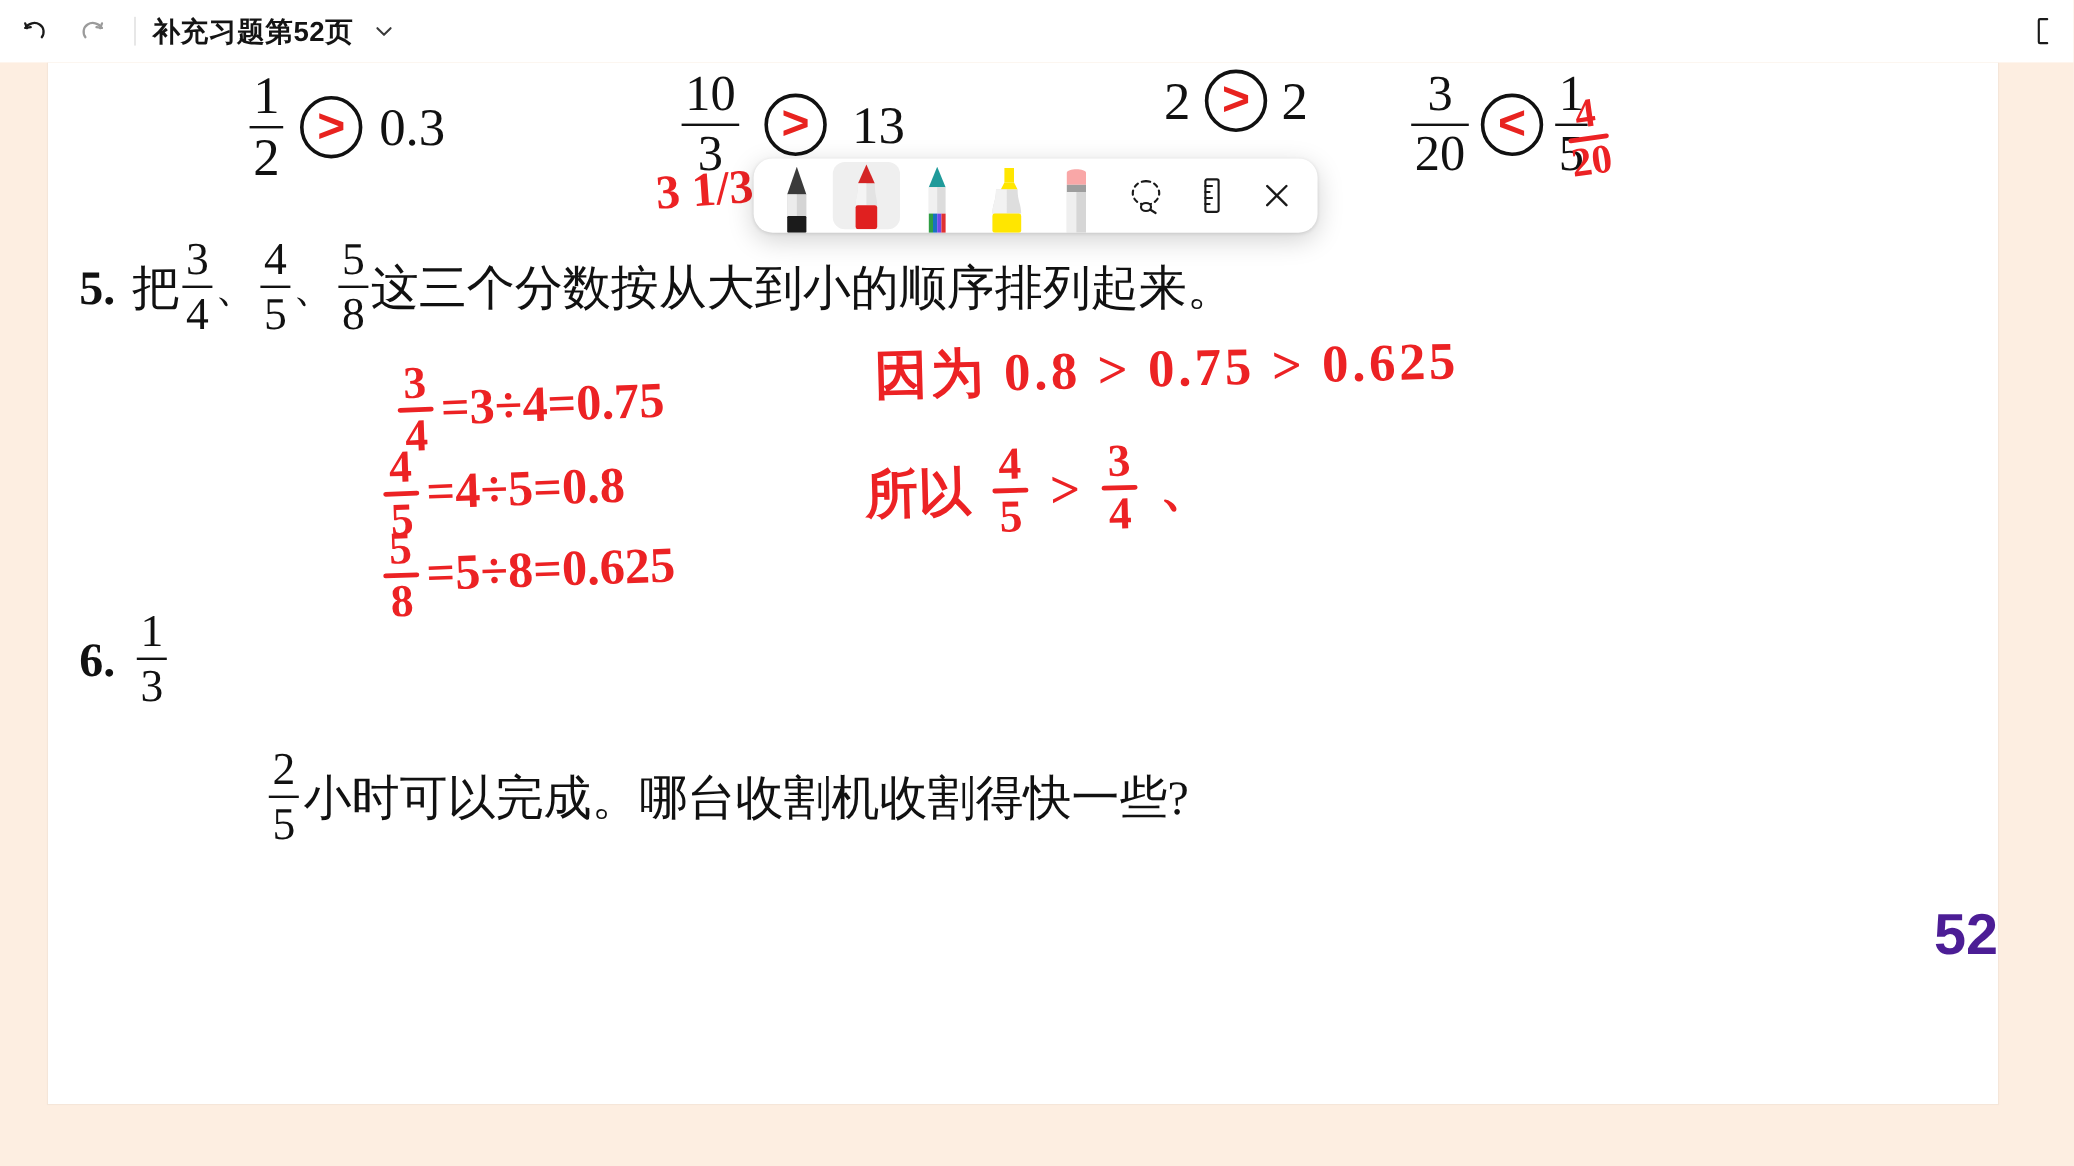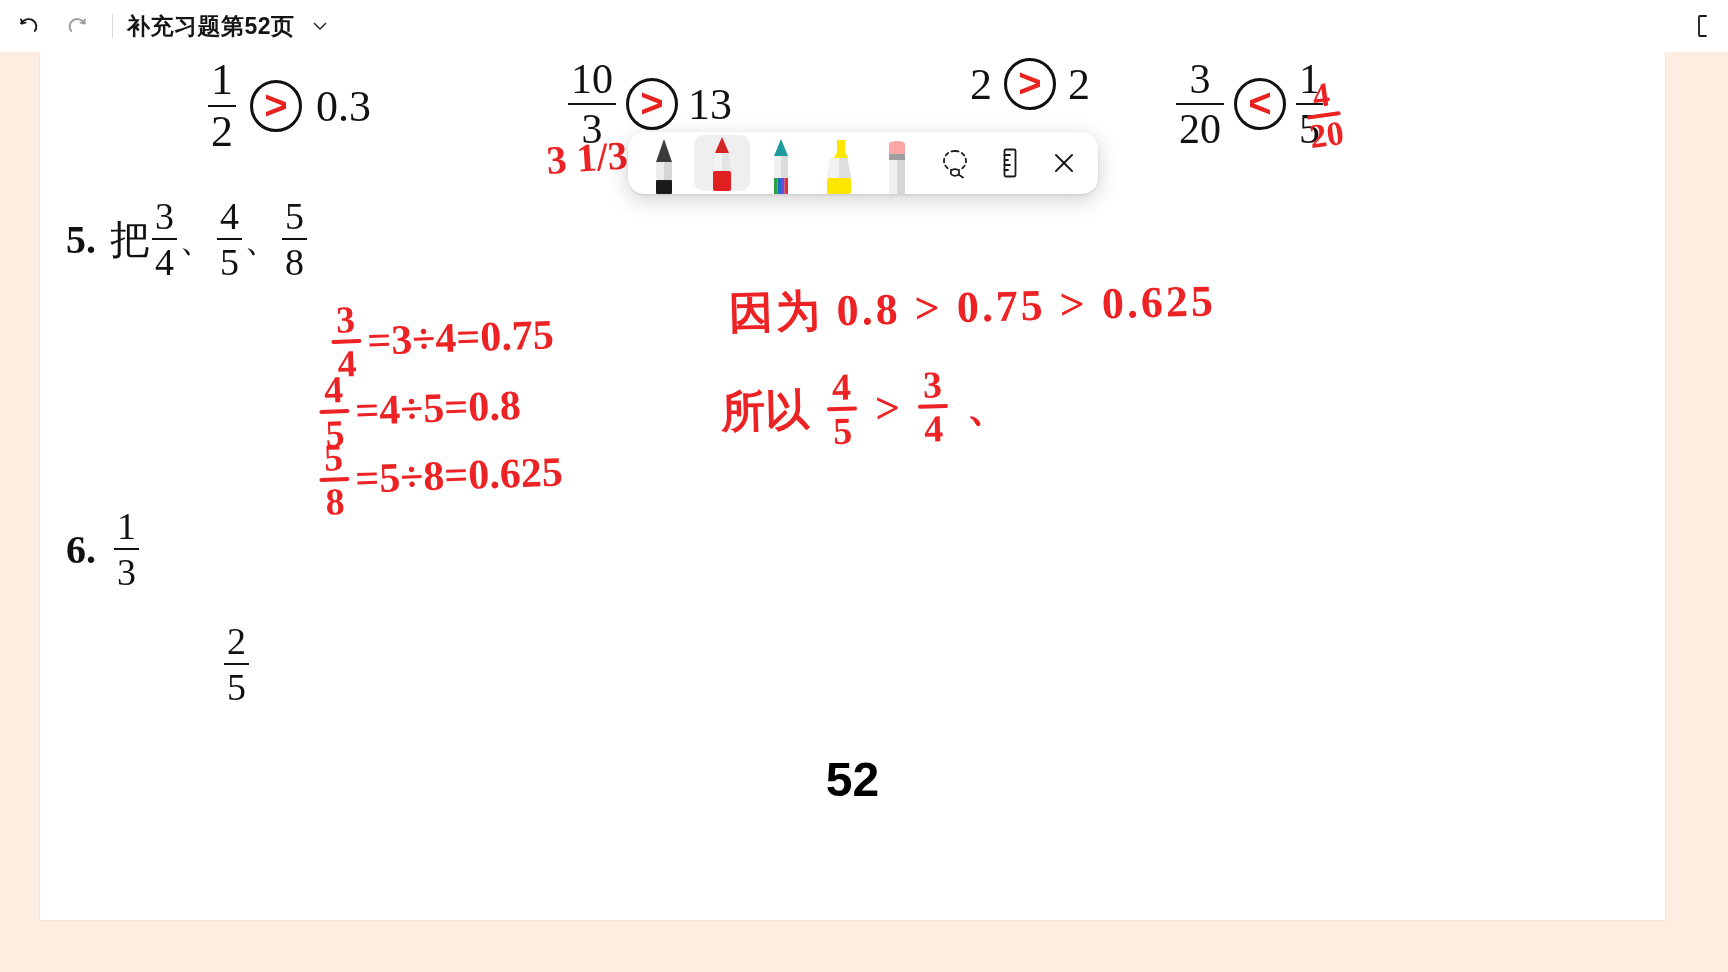--- a/index.html
+++ b/index.html
@@ -93,21 +93,21 @@
     display: inline-flex; flex-direction: column; align-items: center;
     vertical-align: middle; line-height: 0.95;
   }
   .hwfrac .bar { height: 4px; background: #ec2224; width: 100%; min-width: 30px; margin: 2px 0; border-radius: 2px;}
 
   .q-num { font-weight: 700; font-family: "Liberation Serif", serif; }
   .cn { font-family: "Liberation Serif", serif; }
 
   .page-number {
     position: absolute; left: 0; right: 0; top: 700px;
-    text-align: center; font-size: 48px; font-weight: 800; color: #000000;
+    text-align: right; font-size: 48px; font-weight: 800; color: #4c1d95;
     font-family: "Liberation Sans", sans-serif;
   }
 
   
   .pentool {
     position: absolute; left: 628px; top: 80px;
     width: 470px; height: 62px;
     background: #ffffff; border-radius: 16px;
     box-shadow: 0 6px 22px rgba(0,0,0,0.18), 0 1px 3px rgba(0,0,0,0.10);
     display: flex; align-items: center; padding: 0 8px; gap: 2px;
@@ -194,21 +194,21 @@
             <span class="num">1</span>
             <span class="bar"></span>
             <span class="den">2</span>
           </span>
           <span class="circ">
             <span class="rsign">&gt;</span>
           </span>
           <span>0.3</span>
         </div>
 
-        <div class="pr" style="left:528px; top:6px; font-size:44px; display:flex; align-items:center; gap:10px;">
+        <div class="pr" style="left:528px; top:6px; font-size:44px; display:flex; align-items:center; gap:21px;">
           <span class="frac" style="font-size:42px;">
             <span class="num">10</span>
             <span class="bar"></span>
             <span class="den">3</span>
           </span>
           <span class="circ">
             <span class="rsign">&gt;</span>
           </span>
           <span>13</span>
         </div>
@@ -260,20 +260,21 @@
             <span class="num">4</span>
             <span class="bar"></span>
             <span class="den">5</span>
           </span>
           <span class="cn" style="font-size:36px;">、</span>
           <span class="frac" style="font-size:38px; margin:0 2px;">
             <span class="num">5</span>
             <span class="bar"></span>
             <span class="den">8</span>
           </span>
+          <span class="cn" style="font-size:40px;">这三个分数按从大到小的顺序排列起来。</span>
         </div>
 
         <div class="hw" style="left:290px; top:250px; font-size:42px; display:flex; align-items:center; gap:6px; transform:rotate(-2deg);">
           <span class="hwfrac" style="font-size:38px;">
             <span>3</span>
             <span class="bar"></span>
             <span>4</span>
           </span>
           <span>=3÷4=0.75</span>
         </div>
@@ -322,20 +323,21 @@
             <span class="den">3</span>
           </span>
         </div>
 
         <div class="pr" style="left:180px; top:570px; font-size:42px; display:flex; align-items:center;">
           <span class="frac" style="font-size:38px; margin:0 4px;">
             <span class="num">2</span>
             <span class="bar"></span>
             <span class="den">5</span>
           </span>
+          <span class="cn" style="font-size:40px;">小时可以完成。哪台收割机收割得快一些?</span>
         </div>
 
         <div class="page-number">52</div>
 
       </div>
     </div>
 
     <div class="pentool">
 
       <div class="pen-slot" title="black pen">

